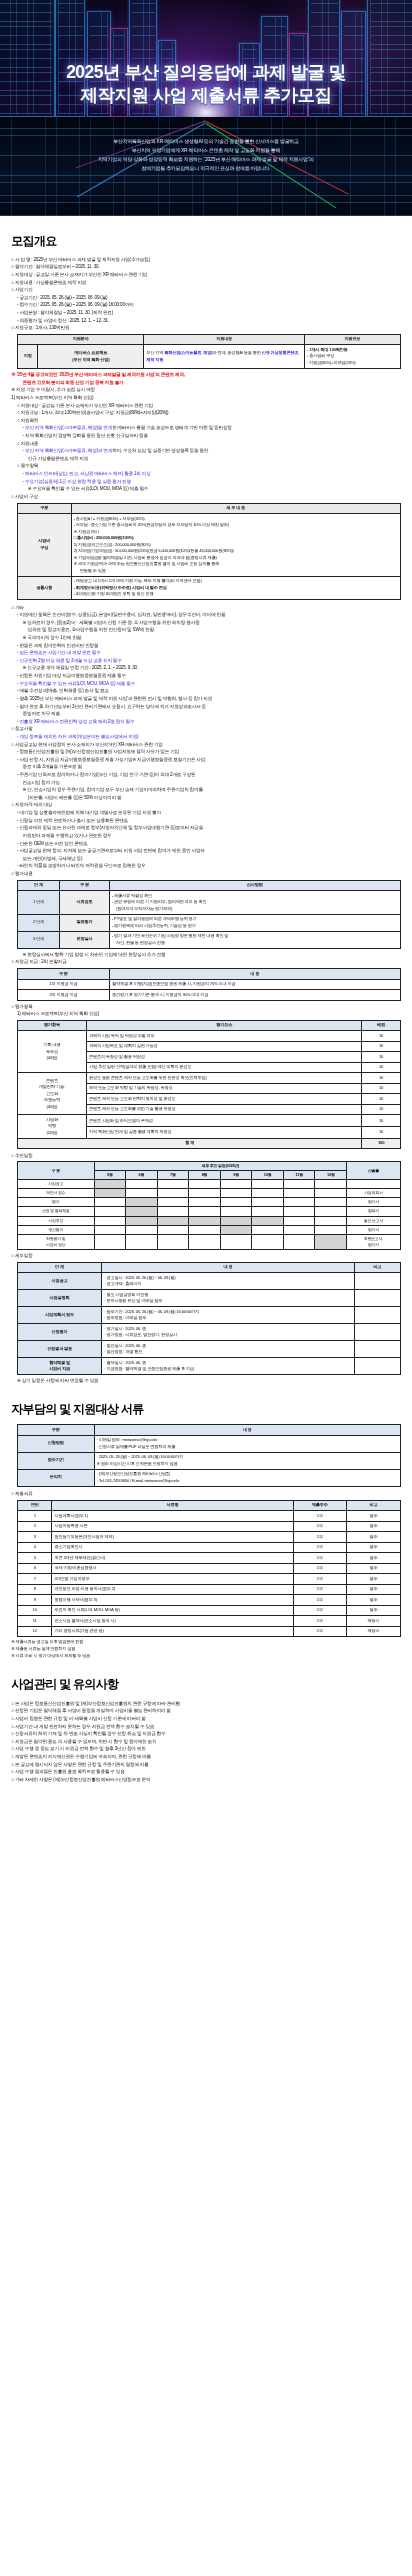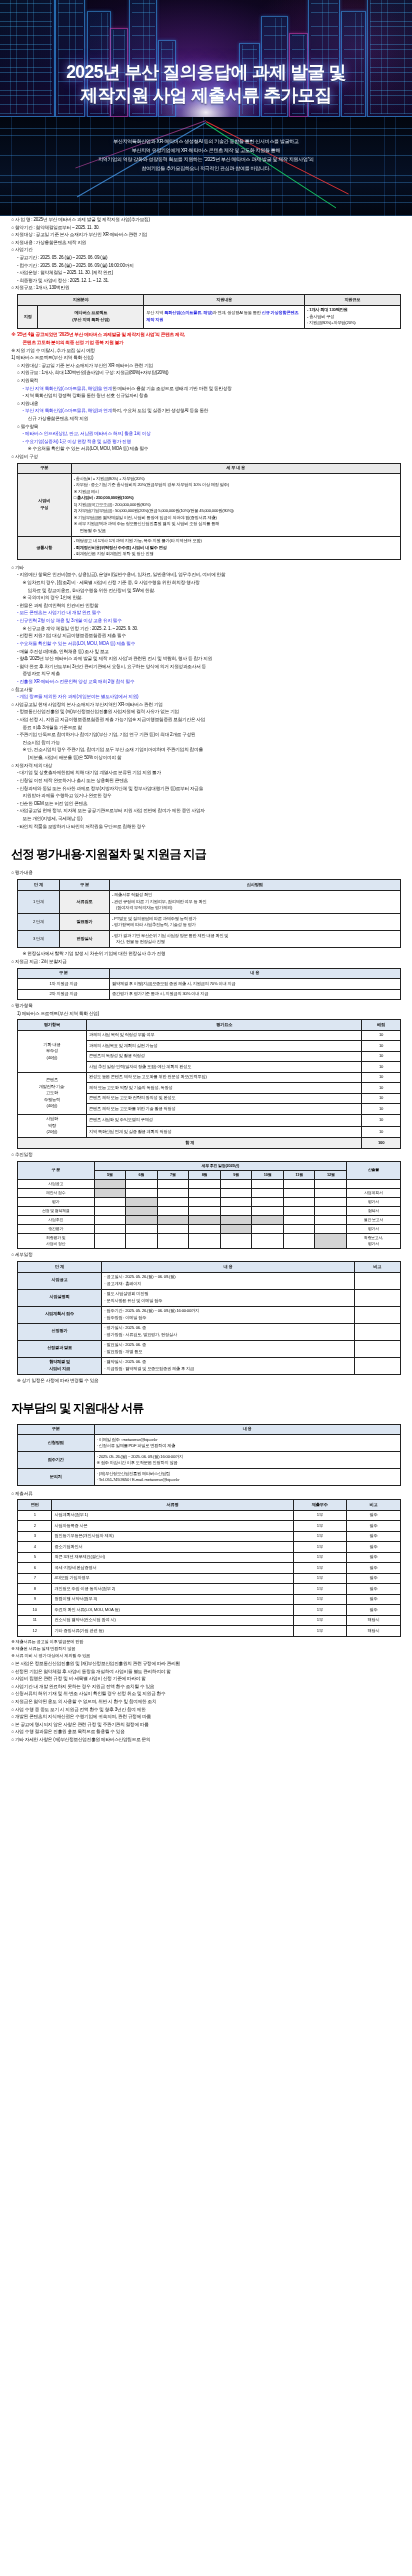--- a/index.html
+++ b/index.html
@@ -99,20 +99,21 @@
   <div class="hero-sub">
     <div>부산지역특화산업과 XR·메타버스 생성형AI 등의 기술간 융합을 통한 신서비스를 발굴하고</div>
     <div>부산지역 유망기업에게 XR·메타버스 콘텐츠 제작 및 고도화 지원을 통해</div>
     <div>지역기업의 역량 강화와 성장동력 확보를 지원하는 “2025년 부산 메타버스 과제 발굴 및 제작 지원사업”의</div>
     <div>참여기업을 추가모집하오니 적극적인 관심과 참여를 바랍니다.</div>
   </div>
 </div>
 
 <div class="page">
 
+  <h2 class="sec">모집개요</h2>
   <div>
     <div class="bl l0">○ 사 업 명 : 2025년 부산 메타버스 과제 발굴 및 제작지원 사업(추가모집)</div>
     <div class="bl l0">○ 협약기간 : 협약체결일로부터 ~ 2025. 11. 30.</div>
     <div class="bl l0">○ 지원대상 : 공고일 기준 본사 소재지가 부산인 XR·메타버스 관련 기업</div>
     <div class="bl l0">○ 지원내용 : 가상융합콘텐츠 제작 지원</div>
     <div class="bl l0">○ 사업기간</div>
     <div class="bl l1">- 공고기간 : 2025. 05. 26.(월) ~ 2025. 06. 09.(월)</div>
     <div class="bl l1">- 접수기간 : 2025. 05. 26.(월) ~ 2025. 06. 09.(월) 16:00:00까지</div>
     <div class="bl l1">- 사업운영 : 협약체결일 ~ 2025. 11. 30. (제작 완료)</div>
     <div class="bl l1">- 최종평가 및 사업비 정산 : 2025. 12. 1. ~ 12. 31.</div>
@@ -230,21 +231,20 @@
   <div class="bl l0">○ 지원자격 제외 대상</div>
   <div class="bl l1">- 대기업 및 상호출자제한법에 의해 대기업 계열사로 분류된 기업 지원 불가</div>
   <div class="bl l1">- 신청일 이전 제작 완료하거나 출시 또는 상용화된 콘텐츠</div>
   <div class="bl l1">- 신청과제와 동일 또는 유사한 과제로 정부(지방자치단체 및 정부사업대행기관 등)로부터 자금을</div>
   <div class="bl l2">지원받아 과제를 수행하고 있거나 완료한 경우</div>
   <div class="bl l1">- 단순한 OEM 또는 버전 업인 콘텐츠</div>
   <div class="bl l1">- 사업공고일 현재 정부, 지자체 또는 공공기관으로부터 지원 사업 전반에 참여가 제한 중인 사업자</div>
   <div class="bl l2">또는 개인(지방세, 국세체납 등)</div>
   <div class="bl l1">- 타인의 작품을 모방하거나 타인의 저작권을 무단으로 침해한 경우</div>
 
-  <h2 class="sec">선정 평가내용·지원절차 및 지원금 지급</h2>
   <div class="bl l0">○ 평가내용</div>
   <div class="tbl-wrap">
   <table class="blue-h">
     <tbody>
           <tr>
       <th style="width:11%">단 계</th>
       <th style="width:13%">구 분</th>
       <th>심사방법</th>
     </tr>
     <tr>
@@ -660,20 +660,21 @@
             <td class="c">1부</td>
             <td class="c">해당시</td>
           </tr>
         </tbody>
   </table>
   </div>
   <div class="bl l0 foot">※ 제출서류는 공고일 이후 발급분에 한함</div>
   <div class="bl l0 foot">※ 제출된 서류는 일체 반환하지 않음</div>
   <div class="bl l0 foot">※ 서류 미비 시 평가 대상에서 제외될 수 있음</div>
 
+  <h2 class="sec">사업관리 및 유의사항</h2>
   <div id="manage-body">
       <div class="bl l0">○ 본 사업은 정보통신산업진흥원 및 (재)부산정보산업진흥원의 관련 규정에 따라 관리됨</div>
       <div class="bl l0">○ 선정된 기업은 협약체결 후 사업비 통장을 개설하여 사업비를 별도 관리하여야 함</div>
       <div class="bl l0">○ 사업비 집행은 관련 규정 및 비·세목별 사업비 산정 기준에 따라야 함</div>
       <div class="bl l0">○ 사업기간 내 개발 완료하지 못하는 경우 지원금 전액 환수 조치될 수 있음</div>
       <div class="bl l0">○ 신청서류의 허위 기재 및 위·변조 사실이 확인될 경우 선정 취소 및 지원금 환수</div>
       <div class="bl l0">○ 지원금은 협약된 용도 외 사용할 수 없으며, 위반 시 환수 및 참여제한 조치</div>
       <div class="bl l0">○ 사업 수행 중 중도 포기 시 지원금 전액 환수 및 향후 3년간 참여 제한</div>
       <div class="bl l0">○ 개발된 콘텐츠의 지식재산권은 수행기업에 귀속되며, 관련 규정에 따름</div>
       <div class="bl l0">○ 본 공고에 명시되지 않은 사항은 관련 규정 및 주관기관의 결정에 따름</div>

